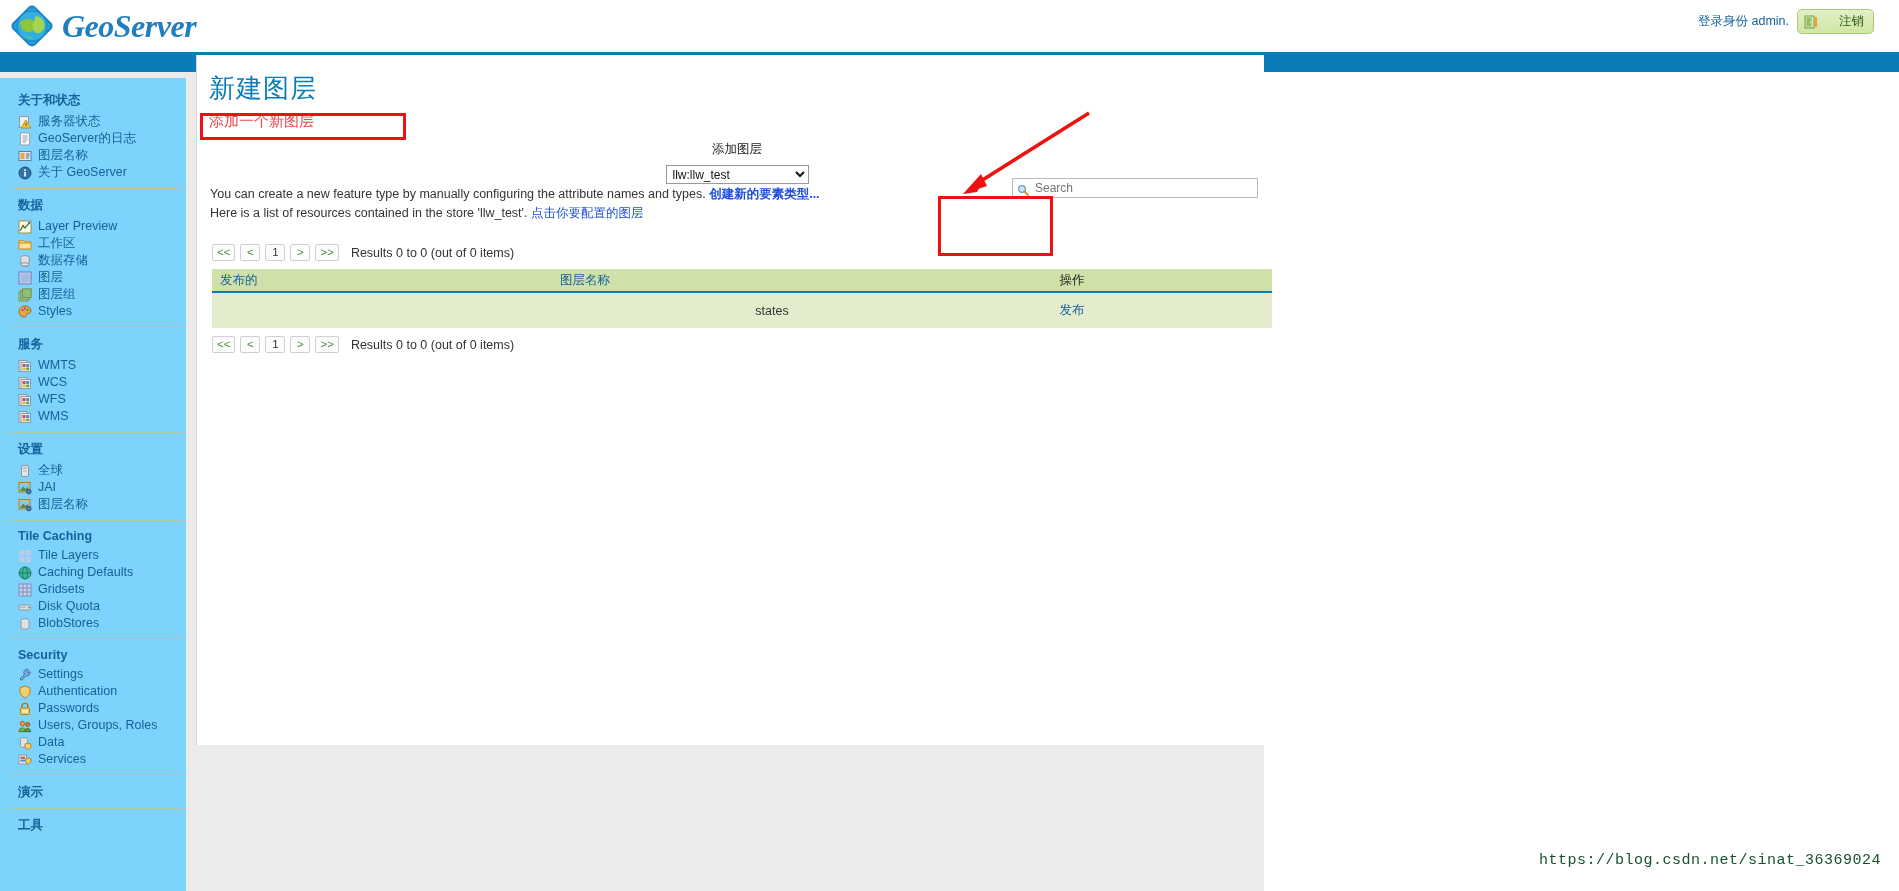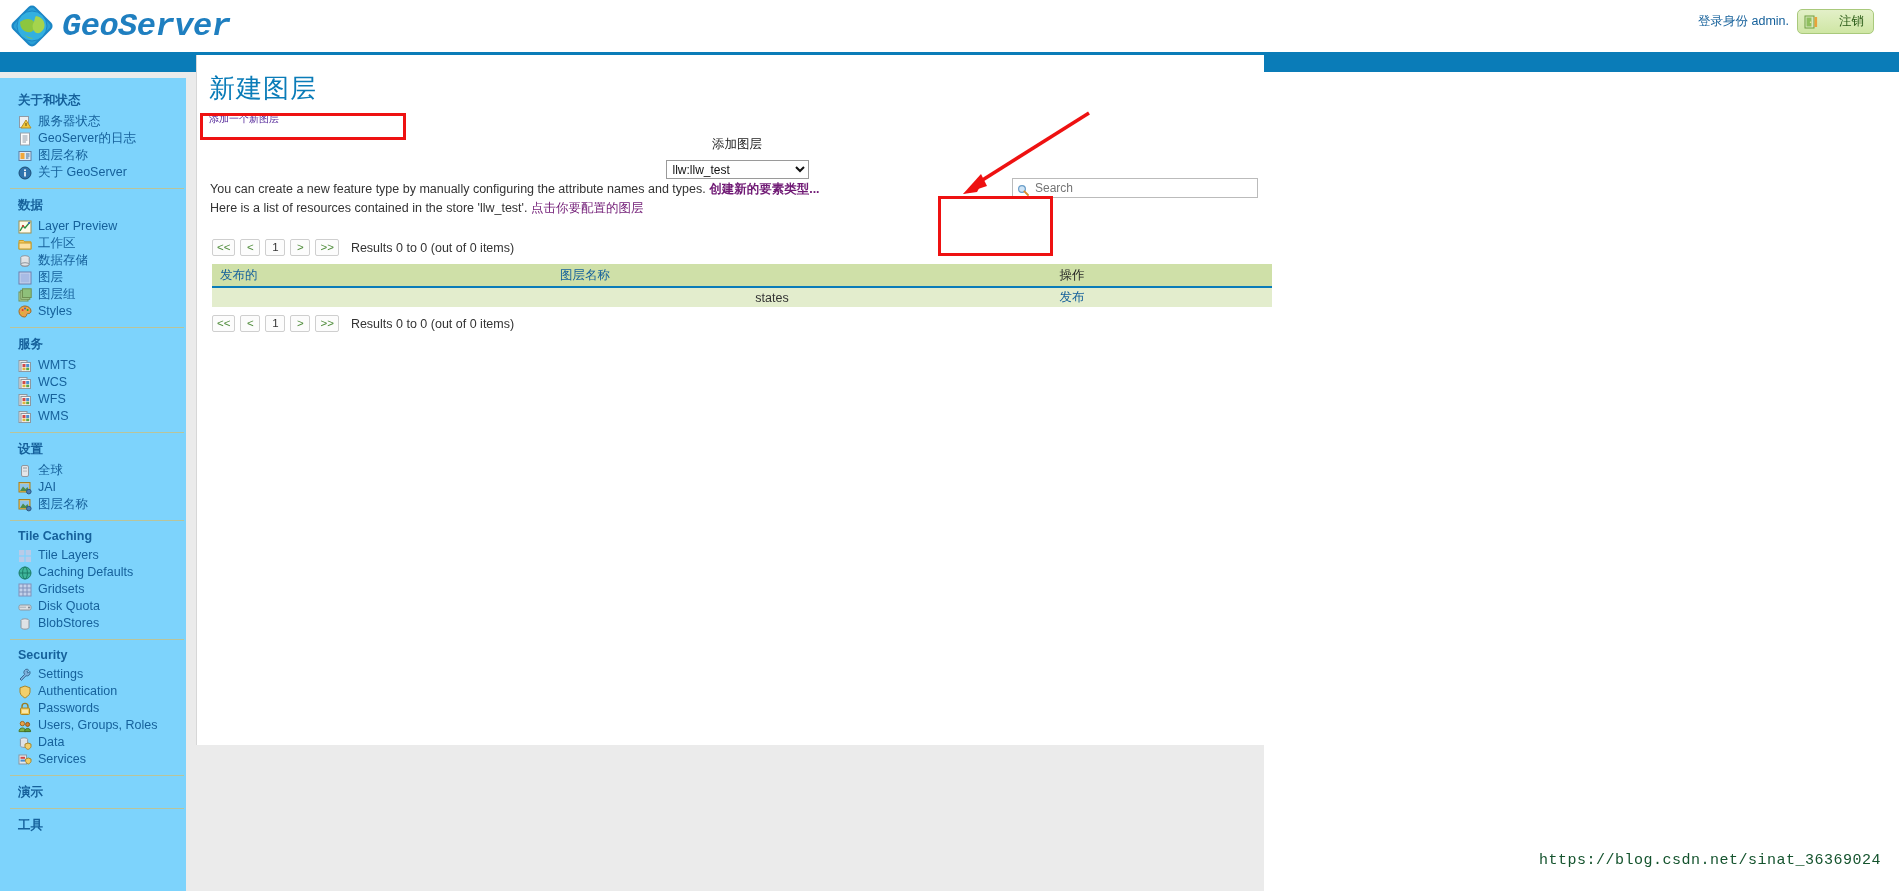--- a/index.html
+++ b/index.html
@@ -18,21 +18,21 @@
     background:#fff;
   }
   .logo-wrap {
     position:absolute; left:10px; top:4px;
     display:flex; align-items:center; gap:8px;
   }
   .logo-globe { width:44px; height:44px; position:relative; }
   .logo-text {
     font-size:32px; font-weight:bold; font-style:italic;
     color:#1f7fc0; letter-spacing:-0.5px;
-    font-family:Liberation Mono, monospace;
+    font-family:Liberation Serif, serif;
   }
   .login-area {
     position:absolute; right:25px; top:9px;
     display:flex; align-items:center; gap:8px;
     font-size:12.5px; color:#16619b;
   }
   .login-text { color:#16619b; }
   .logout-btn {
     display:inline-flex; align-items:center; gap:21px;
     background:linear-gradient(to bottom,#e3f0c8,#cfe6a4);
@@ -86,34 +86,34 @@
     position:absolute; left:196px; top:55px; width:1068px; height:690px;
     background:#ffffff;
     border-left:1px solid #d7d7d7;
     padding:14px 0 0 10px;
   }
   .page-title {
     font-size:26px; color:#0a7cb8; font-weight:normal;
     margin:2px 0 6px 2px; letter-spacing:1px;
   }
   .page-subtitle {
-    font-size:10px; color:#4c1d95; margin:0 0 10px 2px;
+    font-size:15px; color:#ef4444; margin:0 0 10px 2px;
   }
   .field-row {
     display:flex; align-items:center; gap:7px; margin:4px 0 2px 3px;flex-direction:column;
   }
   .field-label { font-size:12.5px; color:#222; }
   .layer-select {
     width:143px; height:19px; font-size:12px;
     border:1px solid #9a9a9a; background:#fff;
     font-family:"Liberation Sans",sans-serif; color:#111;
     padding:0 2px; border-radius:0;
   }
   .hint-line { font-size:12.5px; color:#333; margin:2px 0 0 3px; line-height:17px; }
-  .hint-link { color:#701a75; text-decoration:none; cursor:pointer;text-align:right; }
+  .hint-link { color:#1d4ed8; text-decoration:none; cursor:pointer;text-align:right; }
   .hint-link.bold { font-weight:bold; }
 
   
   .pager-row {
     display:flex; align-items:center; gap:5px;
     margin:22px 0 0 5px;
   }
   .pg-btn {
     min-width:20px; height:17px; padding:0 4px;
     border:1px solid #cfcfcf; background:#fcfcfc;
@@ -137,21 +137,21 @@
 
   
   .tbl { width:1060px; margin:8px 0 0 5px; border-collapse:collapse; }
   .tbl thead th {
     background:#cfe0a8; color:#16619b; font-size:12.5px;
     font-weight:normal; text-align:left; height:23px;
     padding:0 8px; border-bottom:2px solid #0a7cb8;
   }
   .tbl thead th.plain { color:#222; text-align:center; }
   .tbl tbody td {
-    background:#e3edcd; font-size:12.5px; color:#333; height:20px;
+    background:#e3edcd; font-size:12.5px; color:#333; height:36px;
     padding:0 8px; text-align:center;
   }
   .tbl tbody td.c1 { width:340px; }
   .tbl tbody td.c2 { width:440px; }
   .tbl tbody td.c3 { width:160px; }
   .tbl tbody td.c4 { width:120px; }
   .cell-link { color:#16619b; text-decoration:none; cursor:pointer; }
   thead th.h1 { width:340px; }
   thead th.h2 { width:440px; }
   thead th.h3 { width:160px; }

